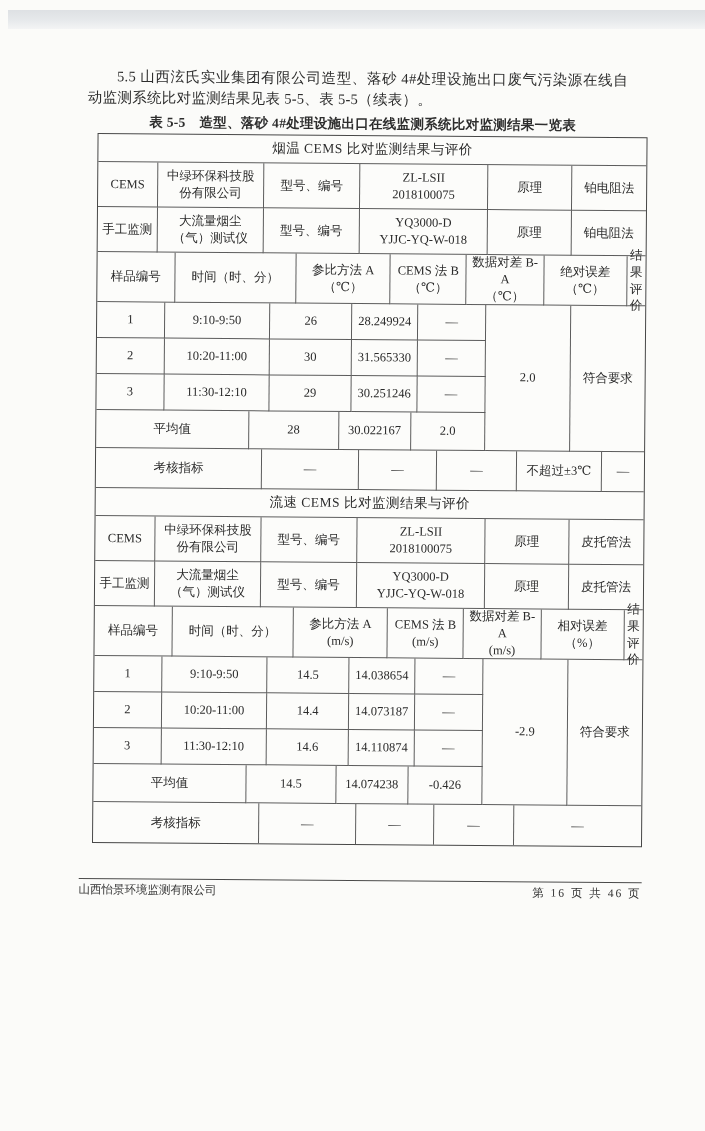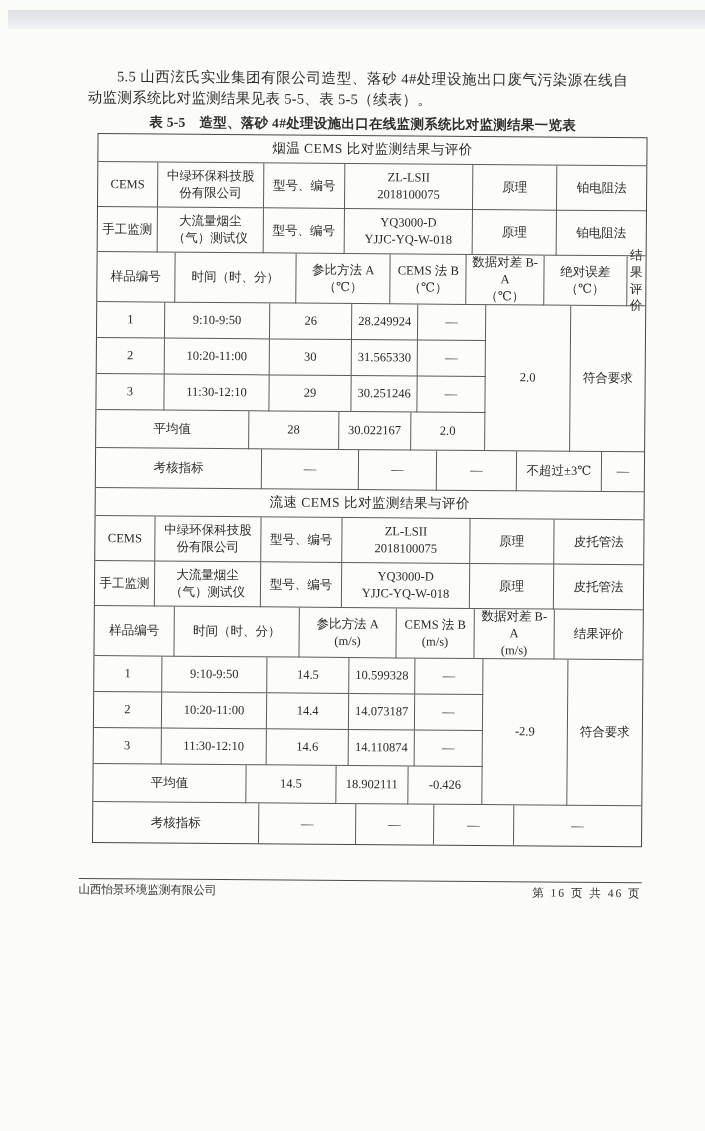--- a/index.html
+++ b/index.html
@@ -39,21 +39,21 @@
     display:flex; flex-direction:column; align-items:center; justify-content:center;
     text-align:center; font-size:12.5px; line-height:1.35; padding:2px 3px;
     color:#2b2b2b;
   }
   .end { border-right:none; }
   .noB { border-bottom:none; }
   .w-full { width:100%; }
   .w1{width:80px} .w2{width:125px} .w3{width:97px} .w4{width:78px}
   .w5{width:80px} .w6{width:85px} .w7{flex:1}
   .w12{width:166px}
-  .e1{width:60px} .e2{width:106px} .e3{width:81px} .e4{width:128px}
+  .e1{width:60px} .e2{width:106px} .e3{width:96px} .e4{width:128px}
   .e5{width:84px} .e6{flex:1}
   .r-title{height:28px} .r-equip{height:45px} .r-head{height:50px}
   .r-data{height:36px} .r-avg{height:38px} .r-assess{height:40px}
   .section-title { font-size:13.5px; letter-spacing:0.5px; }
   .block { display:flex; width:100%; }
   .block-left { width:389px; display:flex; flex-direction:column; }
   .unit { display:block; }
   .mono-line { display:block; }
   .footer {
     position:absolute; left:85px; top:880px; width:563px;
@@ -207,50 +207,54 @@
         <span class="unit">(m/s)</span>
       </div>
       <div class="c w4">
         <span>CEMS 法 B</span>
         <span class="unit">(m/s)</span>
       </div>
       <div class="c w5">
         <span>数据对差 B-A</span>
         <span class="unit">(m/s)</span>
       </div>
+      <div class="c w6">
+        <span>相对误差</span>
+        <span class="unit">（%）</span>
+      </div>
       <div class="c w7 end">结果评价</div>
     </div>
 
     <div class="block">
       <div class="block-left">
         <div class="row r-data">
           <div class="c w1">1</div>
           <div class="c w2">9:10-9:50</div>
           <div class="c w3">14.5</div>
-          <div class="c w4">10.599328</div>
+          <div class="c w4">14.038654</div>
           <div class="c w5">—</div>
         </div>
         <div class="row r-data">
           <div class="c w1">2</div>
           <div class="c w2">10:20-11:00</div>
           <div class="c w3">14.4</div>
           <div class="c w4">14.073187</div>
           <div class="c w5">—</div>
         </div>
         <div class="row r-data">
           <div class="c w1">3</div>
           <div class="c w2">11:30-12:10</div>
           <div class="c w3">14.6</div>
           <div class="c w4">14.110874</div>
           <div class="c w5">—</div>
         </div>
         <div class="row r-avg">
           <div class="c w12">平均值</div>
           <div class="c w3">14.5</div>
-          <div class="c w4">18.902111</div>
+          <div class="c w4">14.074238</div>
           <div class="c w5">-0.426</div>
         </div>
       </div>
       <div class="c w6">-2.9</div>
       <div class="c w7 end">符合要求</div>
     </div>
 
     <div class="row r-assess">
       <div class="c w12 noB">考核指标</div>
       <div class="c w3 noB">—</div>

